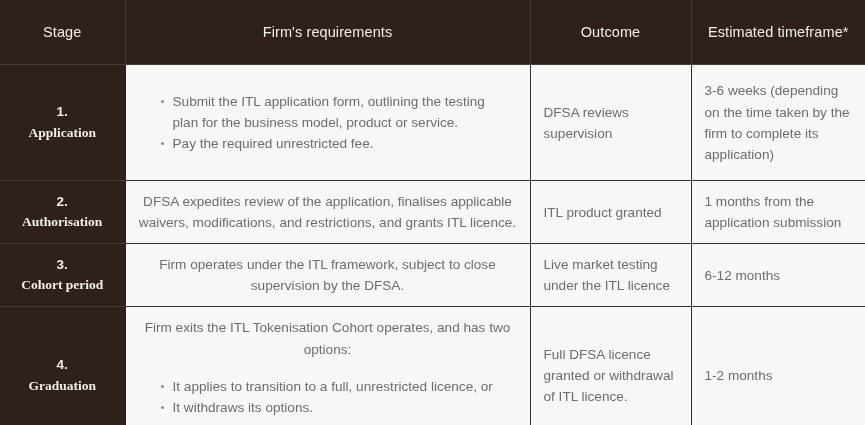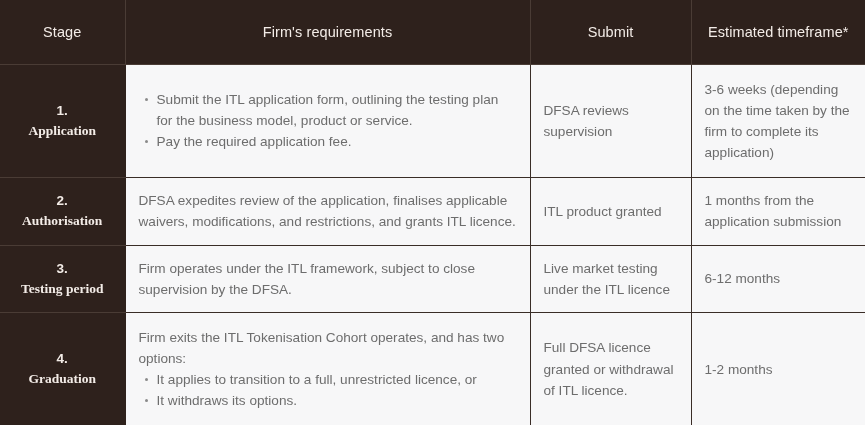--- a/index.html
+++ b/index.html
@@ -82,71 +82,71 @@
   td.body-cell:last-child {
     border-right: none;
   }
   tbody tr:last-child td.body-cell { border-bottom: none; }
 
   td.body-cell p {
     margin: 0;
   }
 
   ul.cell-list {
-    margin: 0;
+    margin: 16px;
     padding: 0 0 0 18px;
     list-style: none;
   }
   ul.cell-list li {
     position: relative;
     margin: 0;
     padding: 0;
   }
   ul.cell-list li::before {
     content: "";
     position: absolute;
     left: -12px;
     top: 9px;
     width: 3px;
     height: 3px;
     border-radius: 50%;
     background: #8a8a8a;
   }
-  .intro-line { margin: 0 0 0 0; }
+  .intro-line { margin: 0 0 0 0; text-align: center; }
 </style>
 </head>
 <body>
 
 <div class="table-wrap">
   <table class="process-table">
     <colgroup>
       <col class="col-stage">
       <col class="col-reqs">
       <col class="col-outcome">
       <col class="col-timeframe">
     </colgroup>
     <thead>
       <tr>
         <th>Stage</th>
         <th>Firm's requirements</th>
-        <th>Submit</th>
+        <th>Outcome</th>
         <th>Estimated timeframe*</th>
       </tr>
     </thead>
     <tbody>
 
       <tr>
         <td class="stage-cell">
           <span class="stage-num">1.</span>
           <span class="stage-name">Application</span>
         </td>
         <td class="body-cell">
           <ul class="cell-list">
             <li>Submit the ITL application form, outlining the testing plan for the business model, product or service.</li>
-            <li>Pay the required application fee.</li>
+            <li>Pay the required unrestricted fee.</li>
           </ul>
         </td>
         <td class="body-cell">DFSA reviews supervision</td>
         <td class="body-cell">3-6 weeks (depending on the time taken by the firm to complete its application)</td>
       </tr>
 
       <tr>
         <td class="stage-cell">
           <span class="stage-num">2.</span>
           <span class="stage-name">Authorisation</span>
@@ -154,21 +154,21 @@
         <td class="body-cell">
           <p class="intro-line">DFSA expedites review of the application, finalises applicable waivers, modifications, and restrictions, and grants ITL licence.</p>
         </td>
         <td class="body-cell">ITL product granted</td>
         <td class="body-cell">1 months from the application submission</td>
       </tr>
 
       <tr>
         <td class="stage-cell">
           <span class="stage-num">3.</span>
-          <span class="stage-name">Testing period</span>
+          <span class="stage-name">Cohort period</span>
         </td>
         <td class="body-cell">
           <p class="intro-line">Firm operates under the ITL framework, subject to close supervision by the DFSA.</p>
         </td>
         <td class="body-cell">Live market testing under the ITL licence</td>
         <td class="body-cell">6-12 months</td>
       </tr>
 
       <tr>
         <td class="stage-cell">

